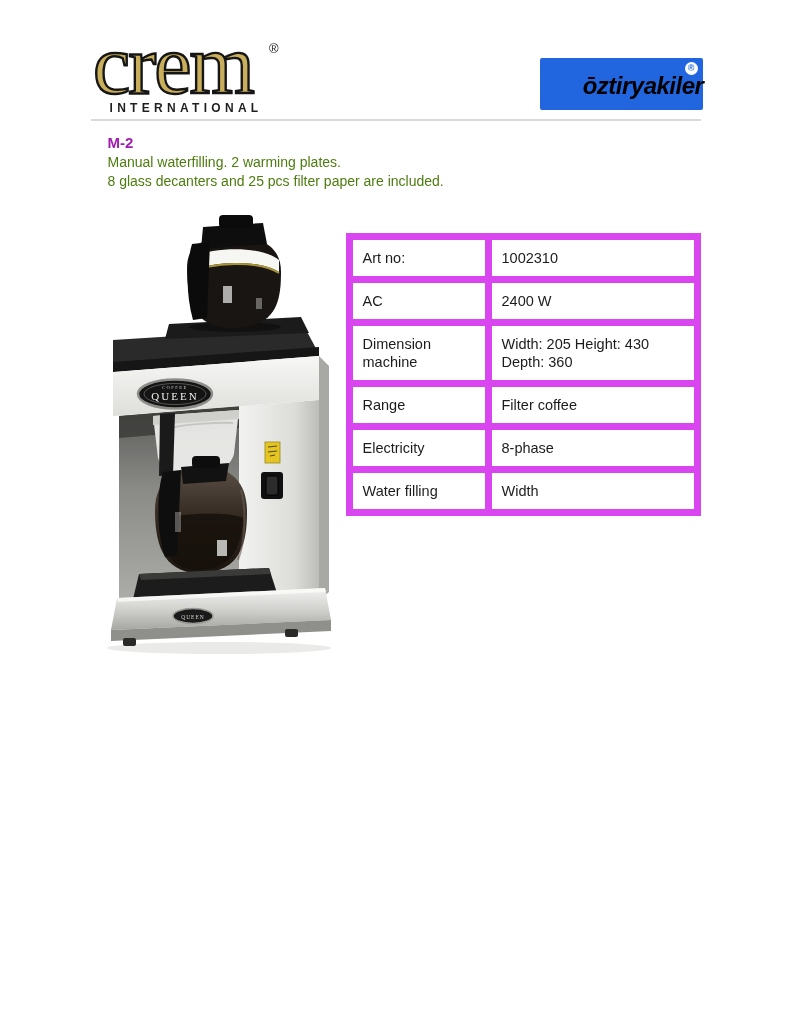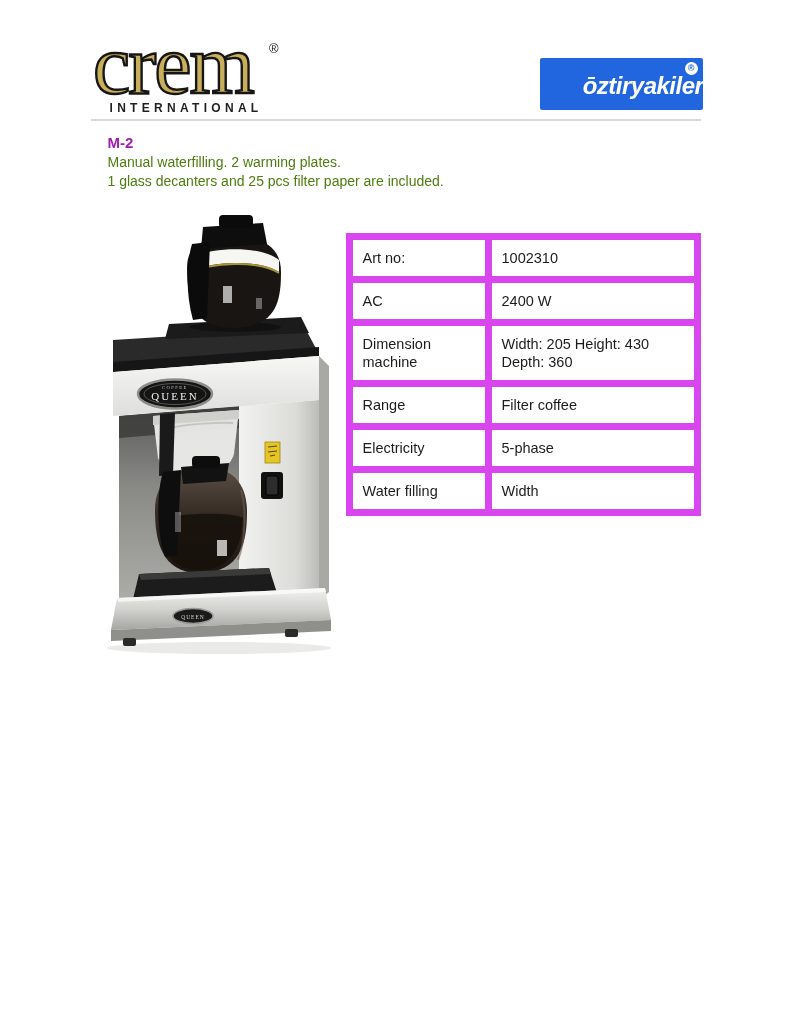--- a/index.html
+++ b/index.html
@@ -20,21 +20,21 @@
     position: absolute; left: 107px; top: 101px;
     font-size: 12px; font-weight: bold; letter-spacing: 4.3px;
     color: #1f1f1f; white-space: nowrap;
   }
   .ozti-logo {
     position: absolute; left: 537px; top: 58px; width: 163px; height: 52px;
     background: #2166DE; border-radius: 2px;
     display: flex; align-items: center; justify-content: center;
   }
   .ozti-text {
-    color: #ffffff; font-weight: bold; font-style: italic;
+    color: #000000; font-weight: bold; font-style: italic;
     font-size: 24px; letter-spacing: -0.5px; padding-top: 4px; margin-left: 44px;
   }
   .ozti-reg {
     position: absolute; top: 4px; right: 5px;
     width: 13px; height: 13px; border-radius: 50%;
     background: #ffffff; color: #2166DE;
     font-size: 9px; line-height: 13px; text-align: center;
     font-style: normal; font-weight: bold;
   }
   .header-rule {
@@ -84,21 +84,21 @@
   <div class="ozti-logo">
     <span class="ozti-text">ōztiryakiler</span>
     <span class="ozti-reg">®</span>
   </div>
 
   <div class="header-rule"></div>
 
   <div class="model">M-2</div>
   <div class="desc">
     <div>Manual waterfilling. 2 warming plates.</div>
-    <div>1 glass decanters and 25 pcs filter paper are included.</div>
+    <div>8 glass decanters and 25 pcs filter paper are included.</div>
   </div>
 
   <div class="machine-wrap">
     <svg width="248" height="448" viewBox="0 0 248 448">
       <defs>
         <linearGradient id="gHead" x1="0" y1="0" x2="0" y2="1">
           <stop offset="0" stop-color="#f7f7f5"></stop>
             <stop offset="1" stop-color="#dededb"></stop>
         </linearGradient>
         <linearGradient id="gTower" x1="0" y1="0" x2="1" y2="0">
@@ -217,21 +217,21 @@
       <tr class="tall">
         <td>Dimension machine</td>
         <td>Width: 205 Height: 430 Depth: 360</td>
       </tr>
       <tr>
         <td>Range</td>
         <td>Filter coffee</td>
       </tr>
       <tr>
         <td>Electricity</td>
-        <td>5-phase</td>
+        <td>8-phase</td>
       </tr>
       <tr>
         <td>Water filling</td>
         <td>Width</td>
       </tr>
     </tbody>
   </table>
 
 </div>
 

